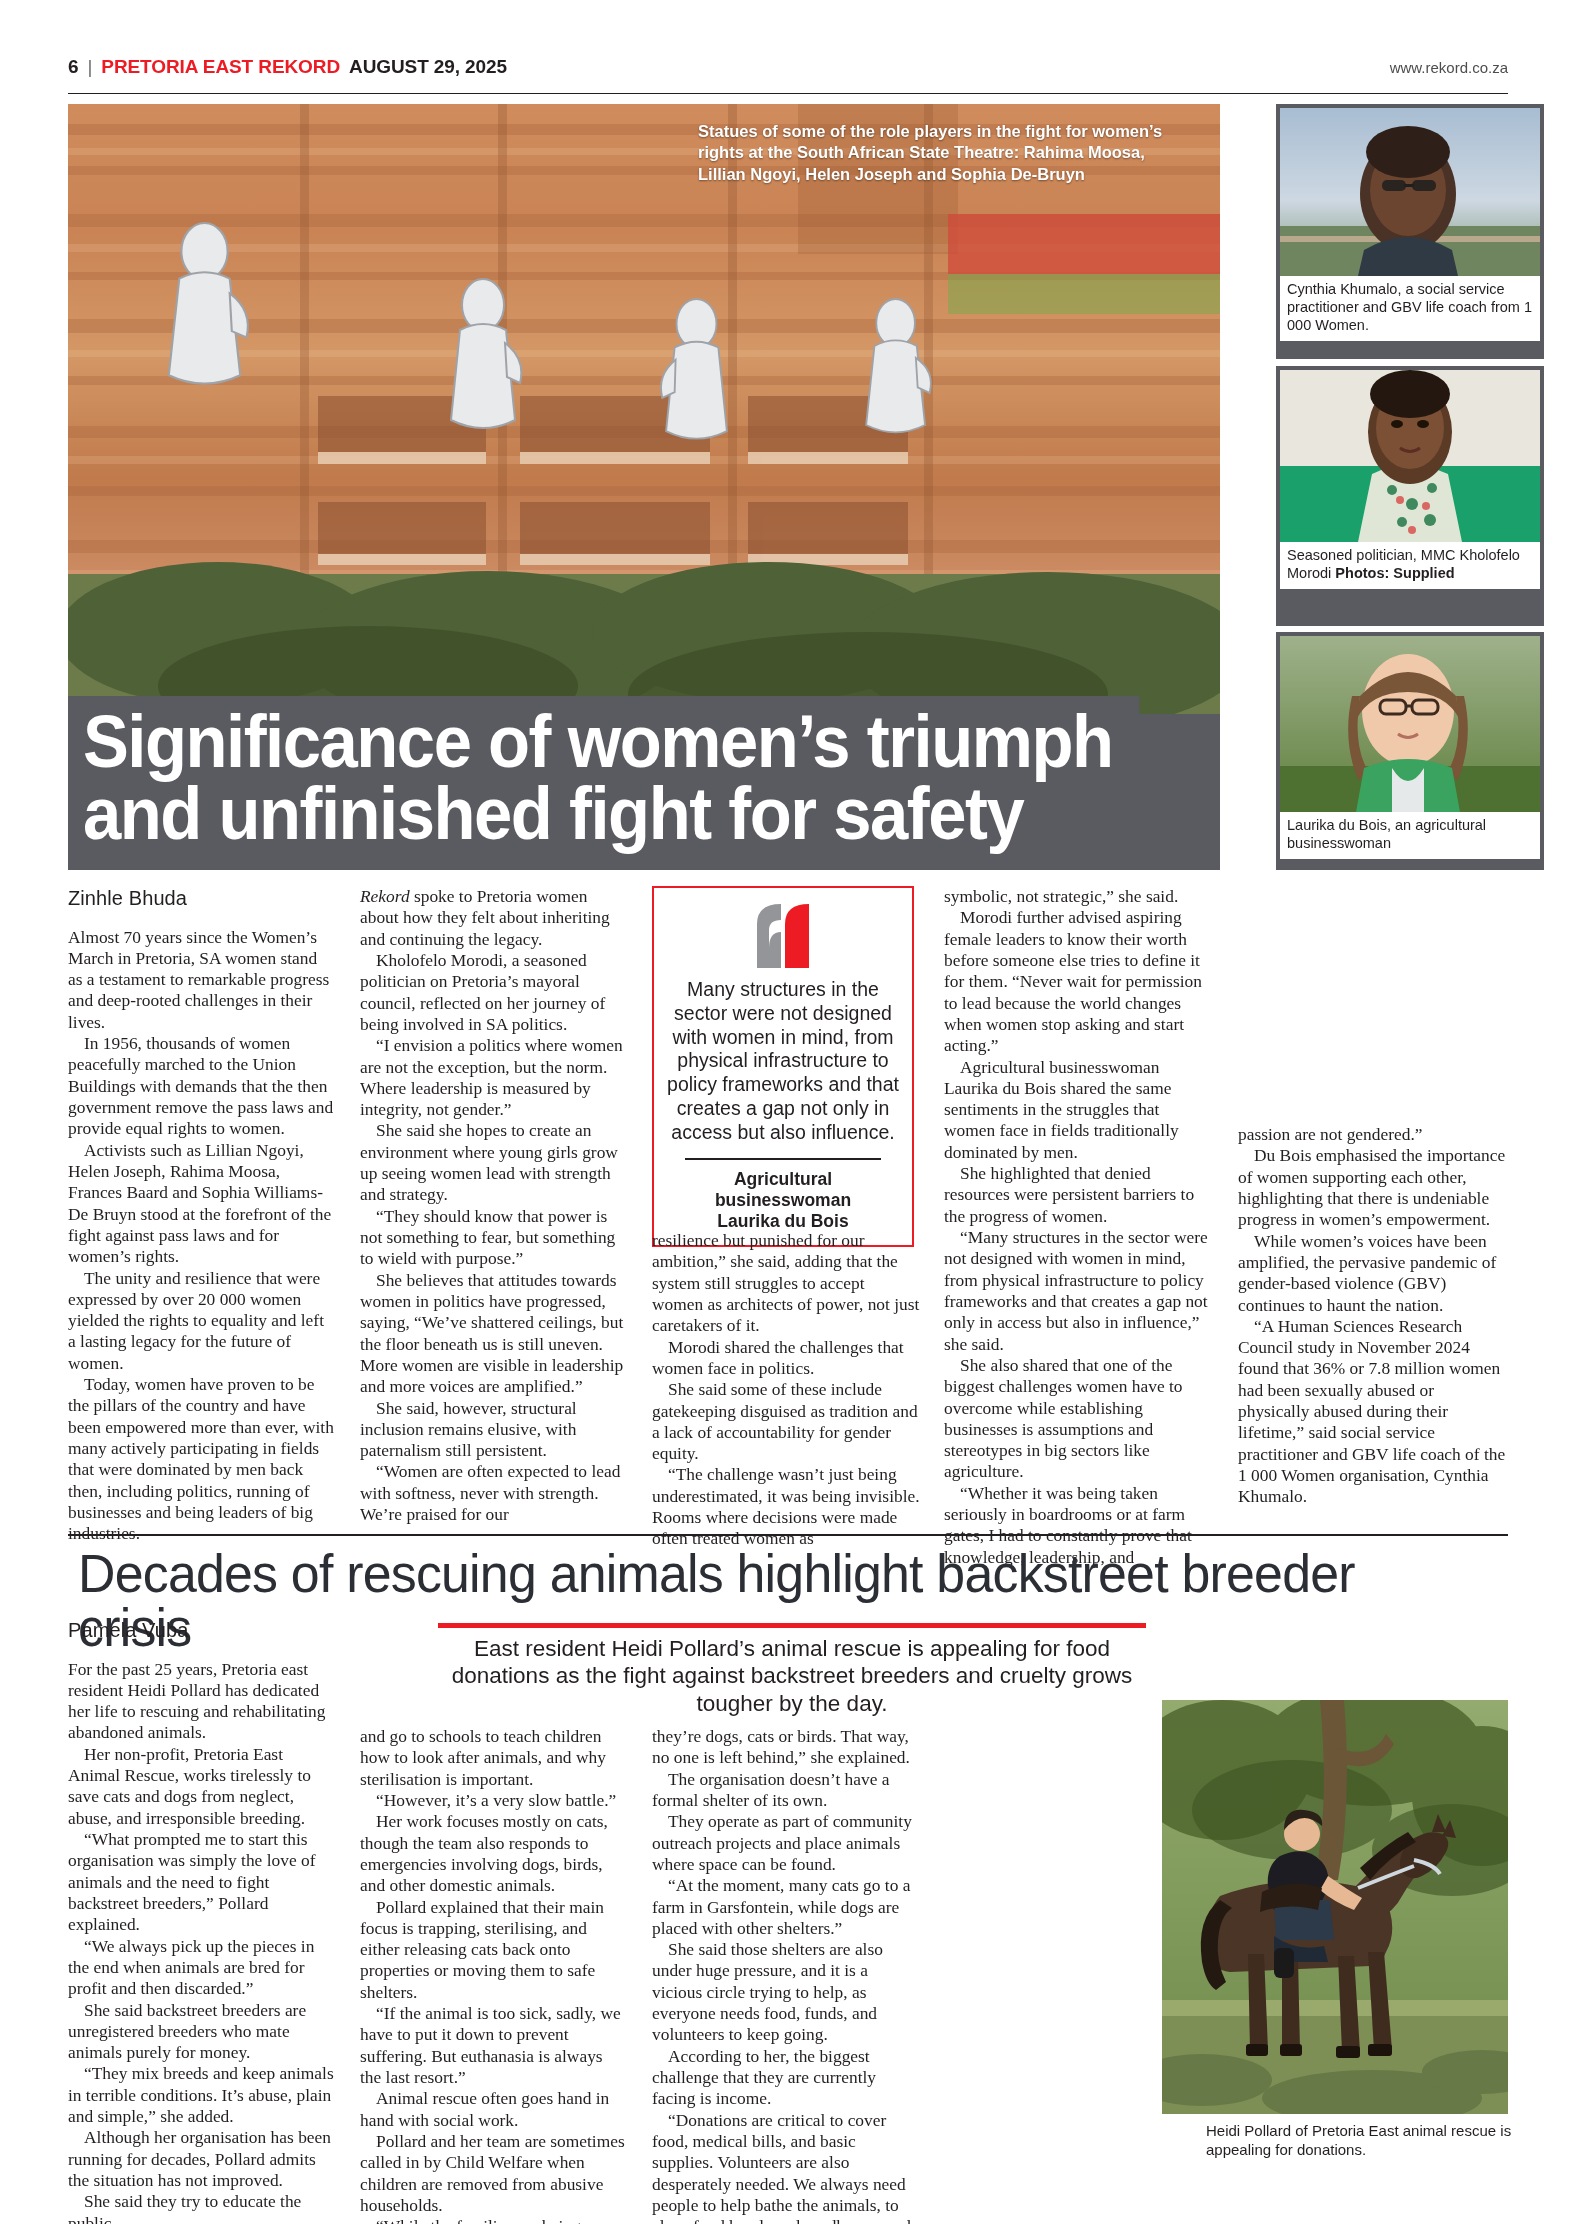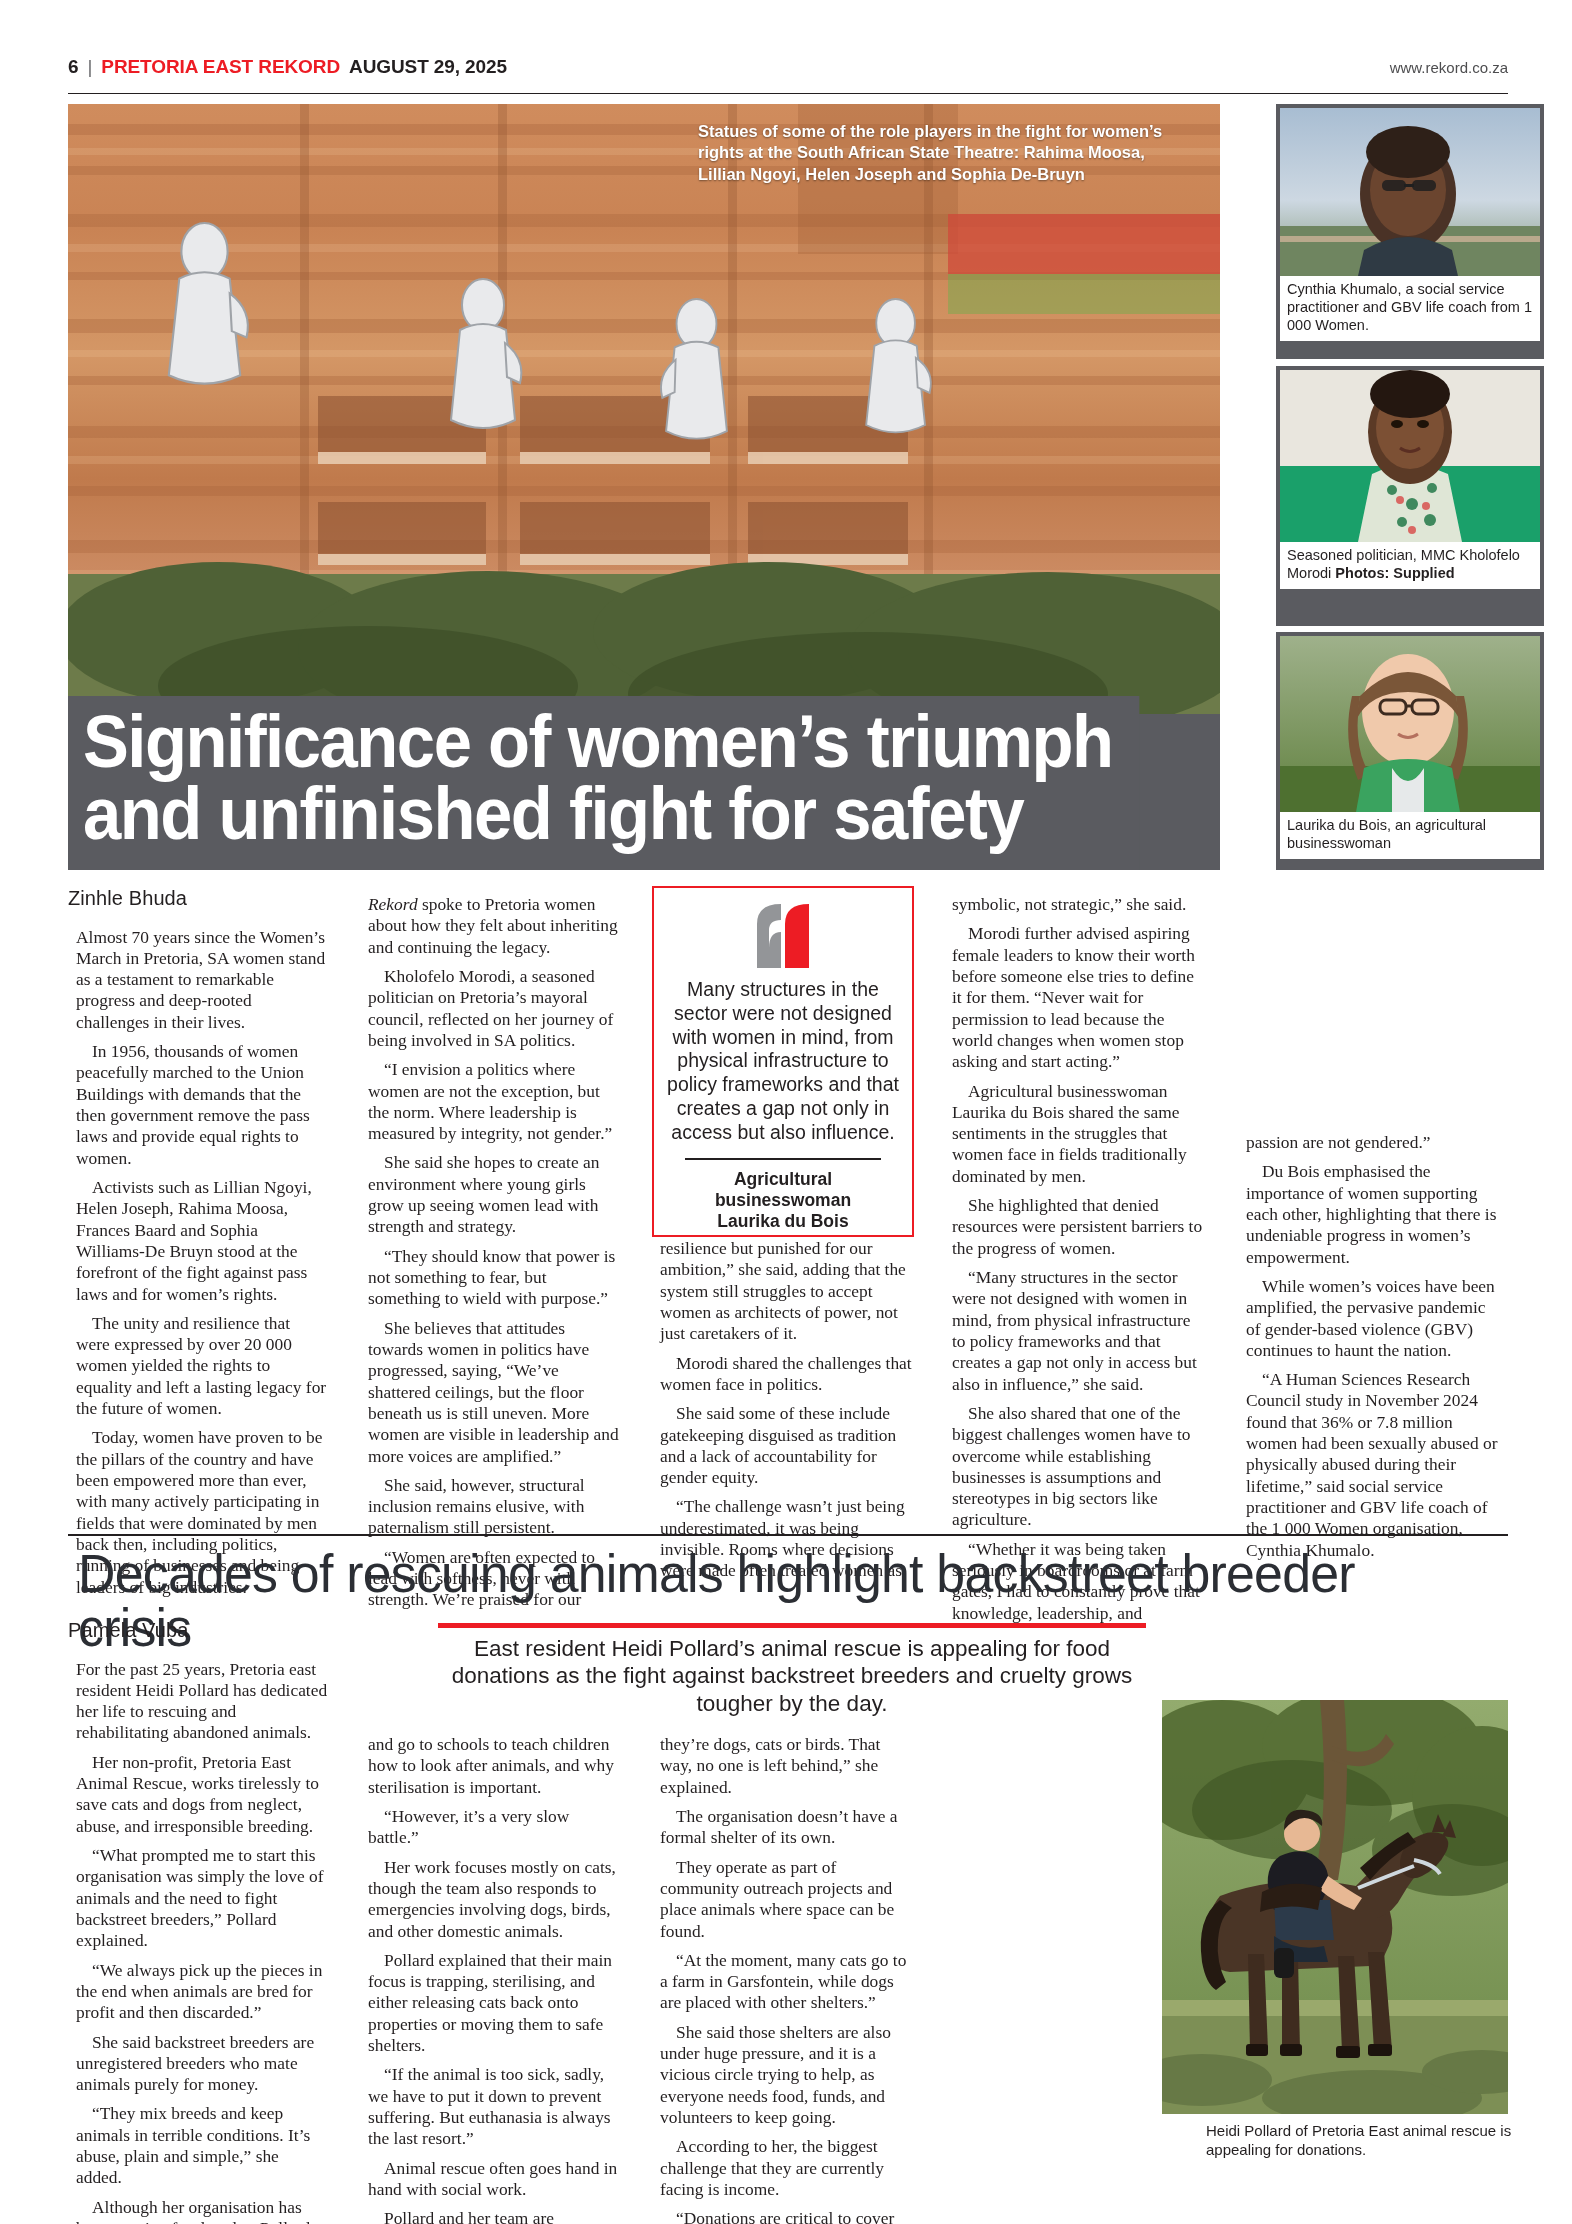--- a/index.html
+++ b/index.html
@@ -179,38 +179,38 @@
   .col {
     position: absolute;
     top: 0;
     width: 268px;
     font-family: "Liberation Serif", serif;
     font-size: 17.4px;
     line-height: 1.225;
     text-align: left;
     color: #231f20;
   }
-  .col p { margin: 8px; text-indent: 16px; }
+  .col p { margin: 0; text-indent: 16px; }
   .col p.first { text-indent: 0; }
   .col p i { font-style: italic; }
   .a1c1 { left: 0;    }
   .a1c2 { left: 292px; }
   .a1c3 { left: 876px; }
   .a1c4 { left: 1170px; top: 238px; width: 270px;}
 
   
   .pullquote {
     position: absolute;
     left: 584px;
     top: 0px;
     width: 262px;
     border: 2px solid #ed1c24;
     background: #fff;
     box-sizing: border-box;
-    padding: 12px 12px 4px 12px;
+    padding: 12px 12px 14px 12px;
     text-align: center;
   }
   .pq-mark {
     width: 56px;
     height: 68px;
     margin: 2px auto 8px auto;
     position: relative;
   }
   .pq-mark svg { display:block; }
   .pq-text {

